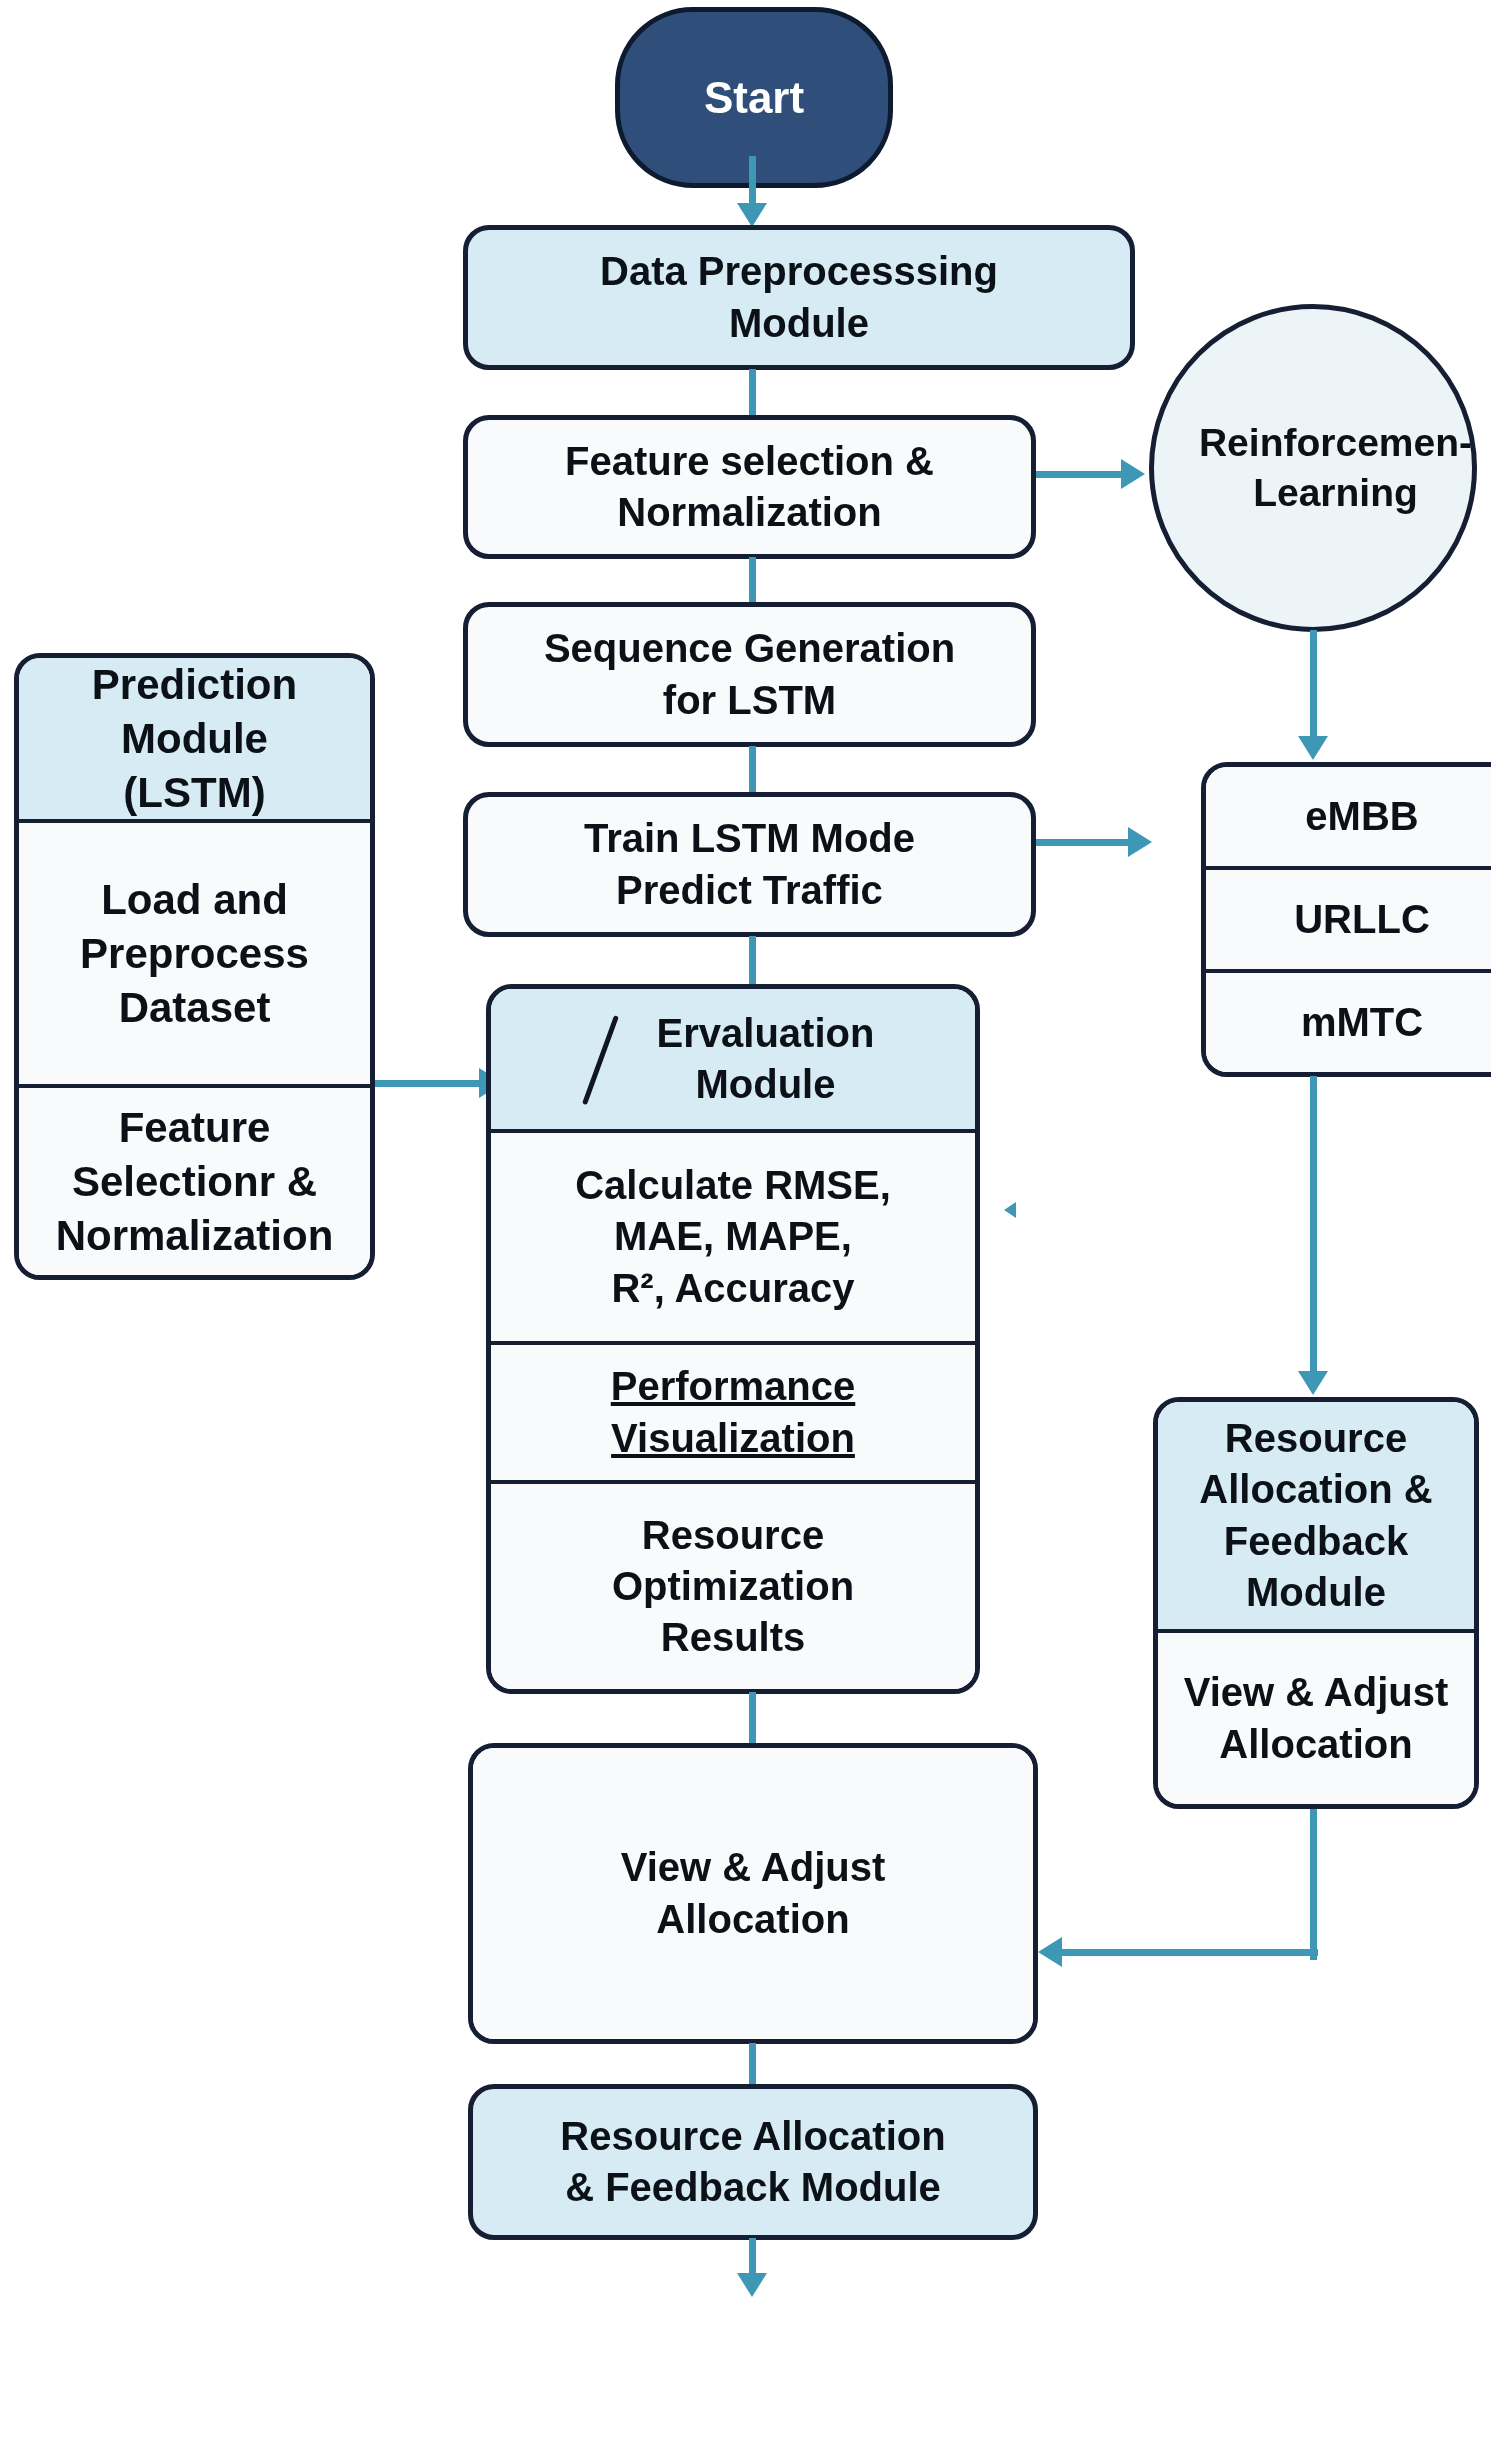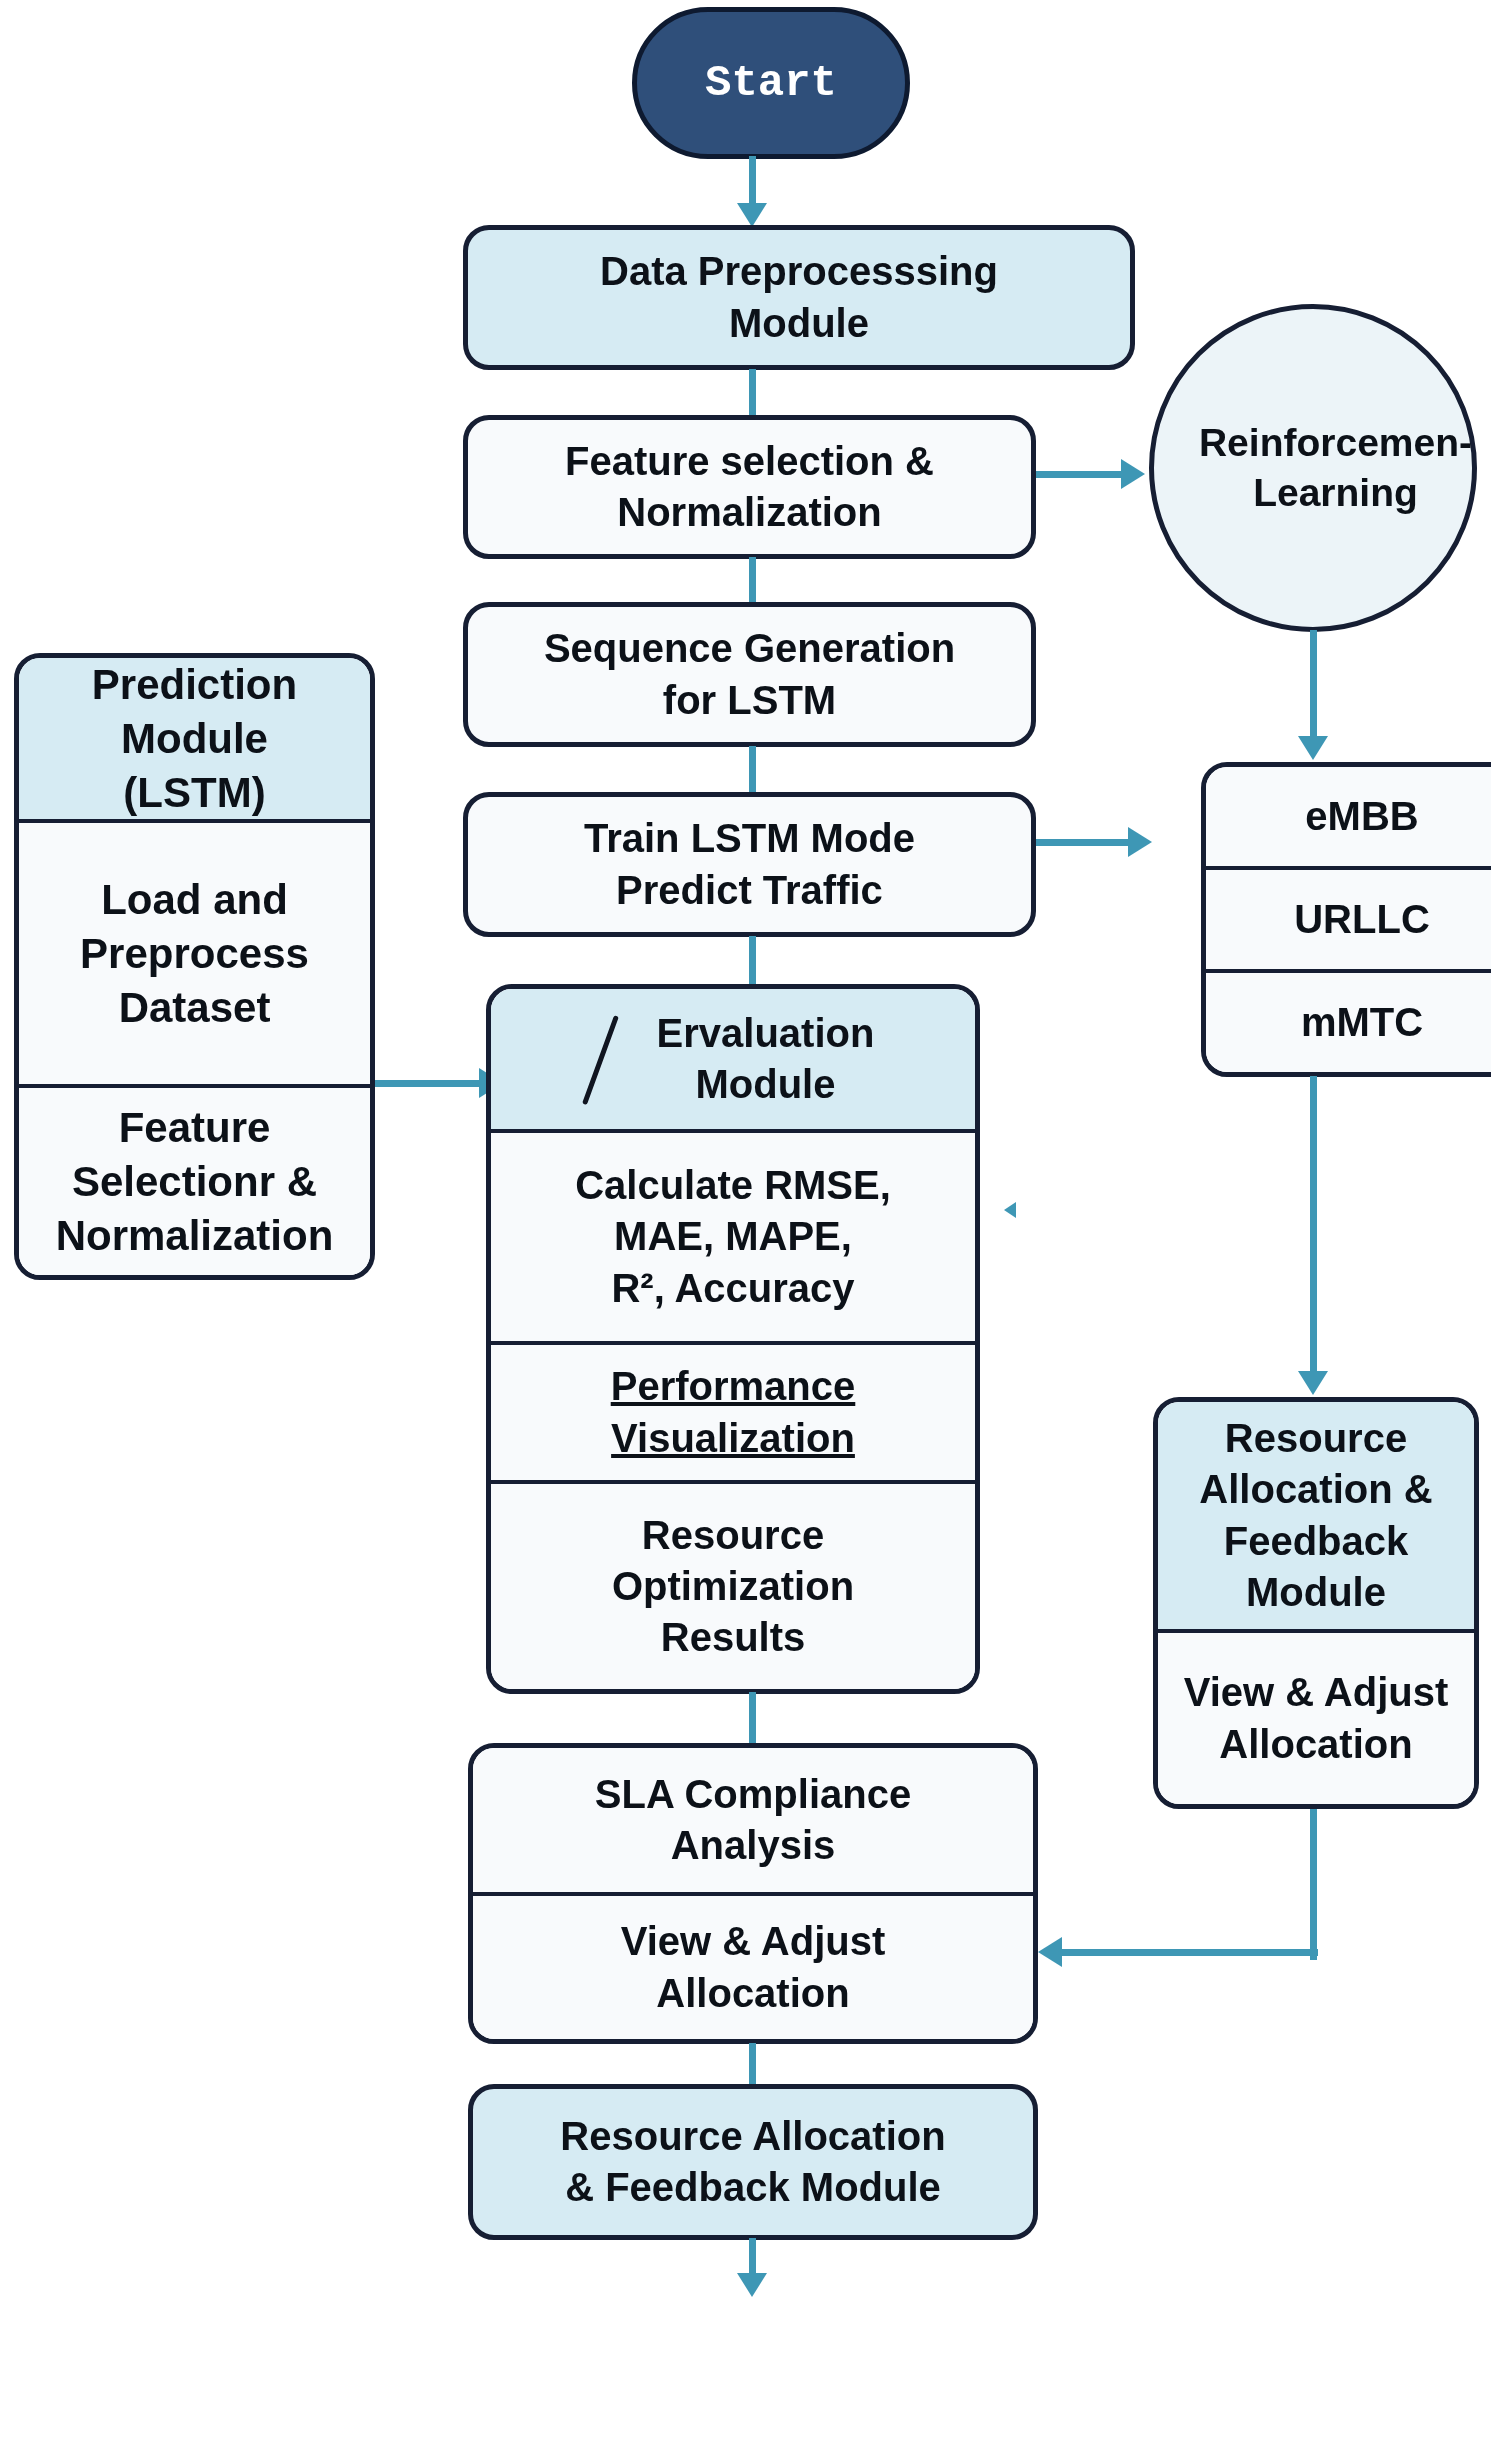--- a/index.html
+++ b/index.html
@@ -56,21 +56,21 @@
     position:absolute; left:1004px; top:1202px; width:0; height:0;
     border-top:8.3px solid transparent; border-bottom:8.3px solid transparent;
     border-right:12px solid var(--teal);
   }
 </style>
 </head>
 <body>
 
 <div id="canvas">
 
-  <div class="capsule" style="left:632px; top:7.4px; width:278px; height:152px;font-family:Liberation Mono, monospace;">
+  <div class="capsule" style="left:615px; top:7.4px; width:278px; height:181px;">
     <span class="lbl">Start</span>
   </div>
 
   <div class="vline" style="left:749px; top:156px; height:49px;"></div>
   <div class="head down" style="left:737px; top:203px;"></div>
 
   <div class="node blue" style="left:463px; top:225px; width:672px; height:145px;">
     <span class="lbl">Data Preprocesssing
 Module</span>
   </div>
@@ -168,24 +168,20 @@
 Optimization
 Results</span>
     </div>
   </div>
 
   <div class="stray"></div>
 
   <div class="vline" style="left:749px; top:1692px; height:54px;"></div>
 
   <div class="stack" style="left:468px; top:1743px; width:570px; height:301px;">
-    <div class="cell" style="flex:0 0 144px;">
-      <span class="lbl">SLA Compliance
-Analysis</span>
-    </div>
     <div class="cell" style="flex:1;">
       <span class="lbl">View &amp; Adjust
 Allocation</span>
     </div>
   </div>
 
   <div class="stack" style="left:1153px; top:1397px; width:326px; height:412px;">
     <div class="cell hdr" style="flex:0 0 227px;">
       <span class="lbl">Resource
 Allocation &amp;

